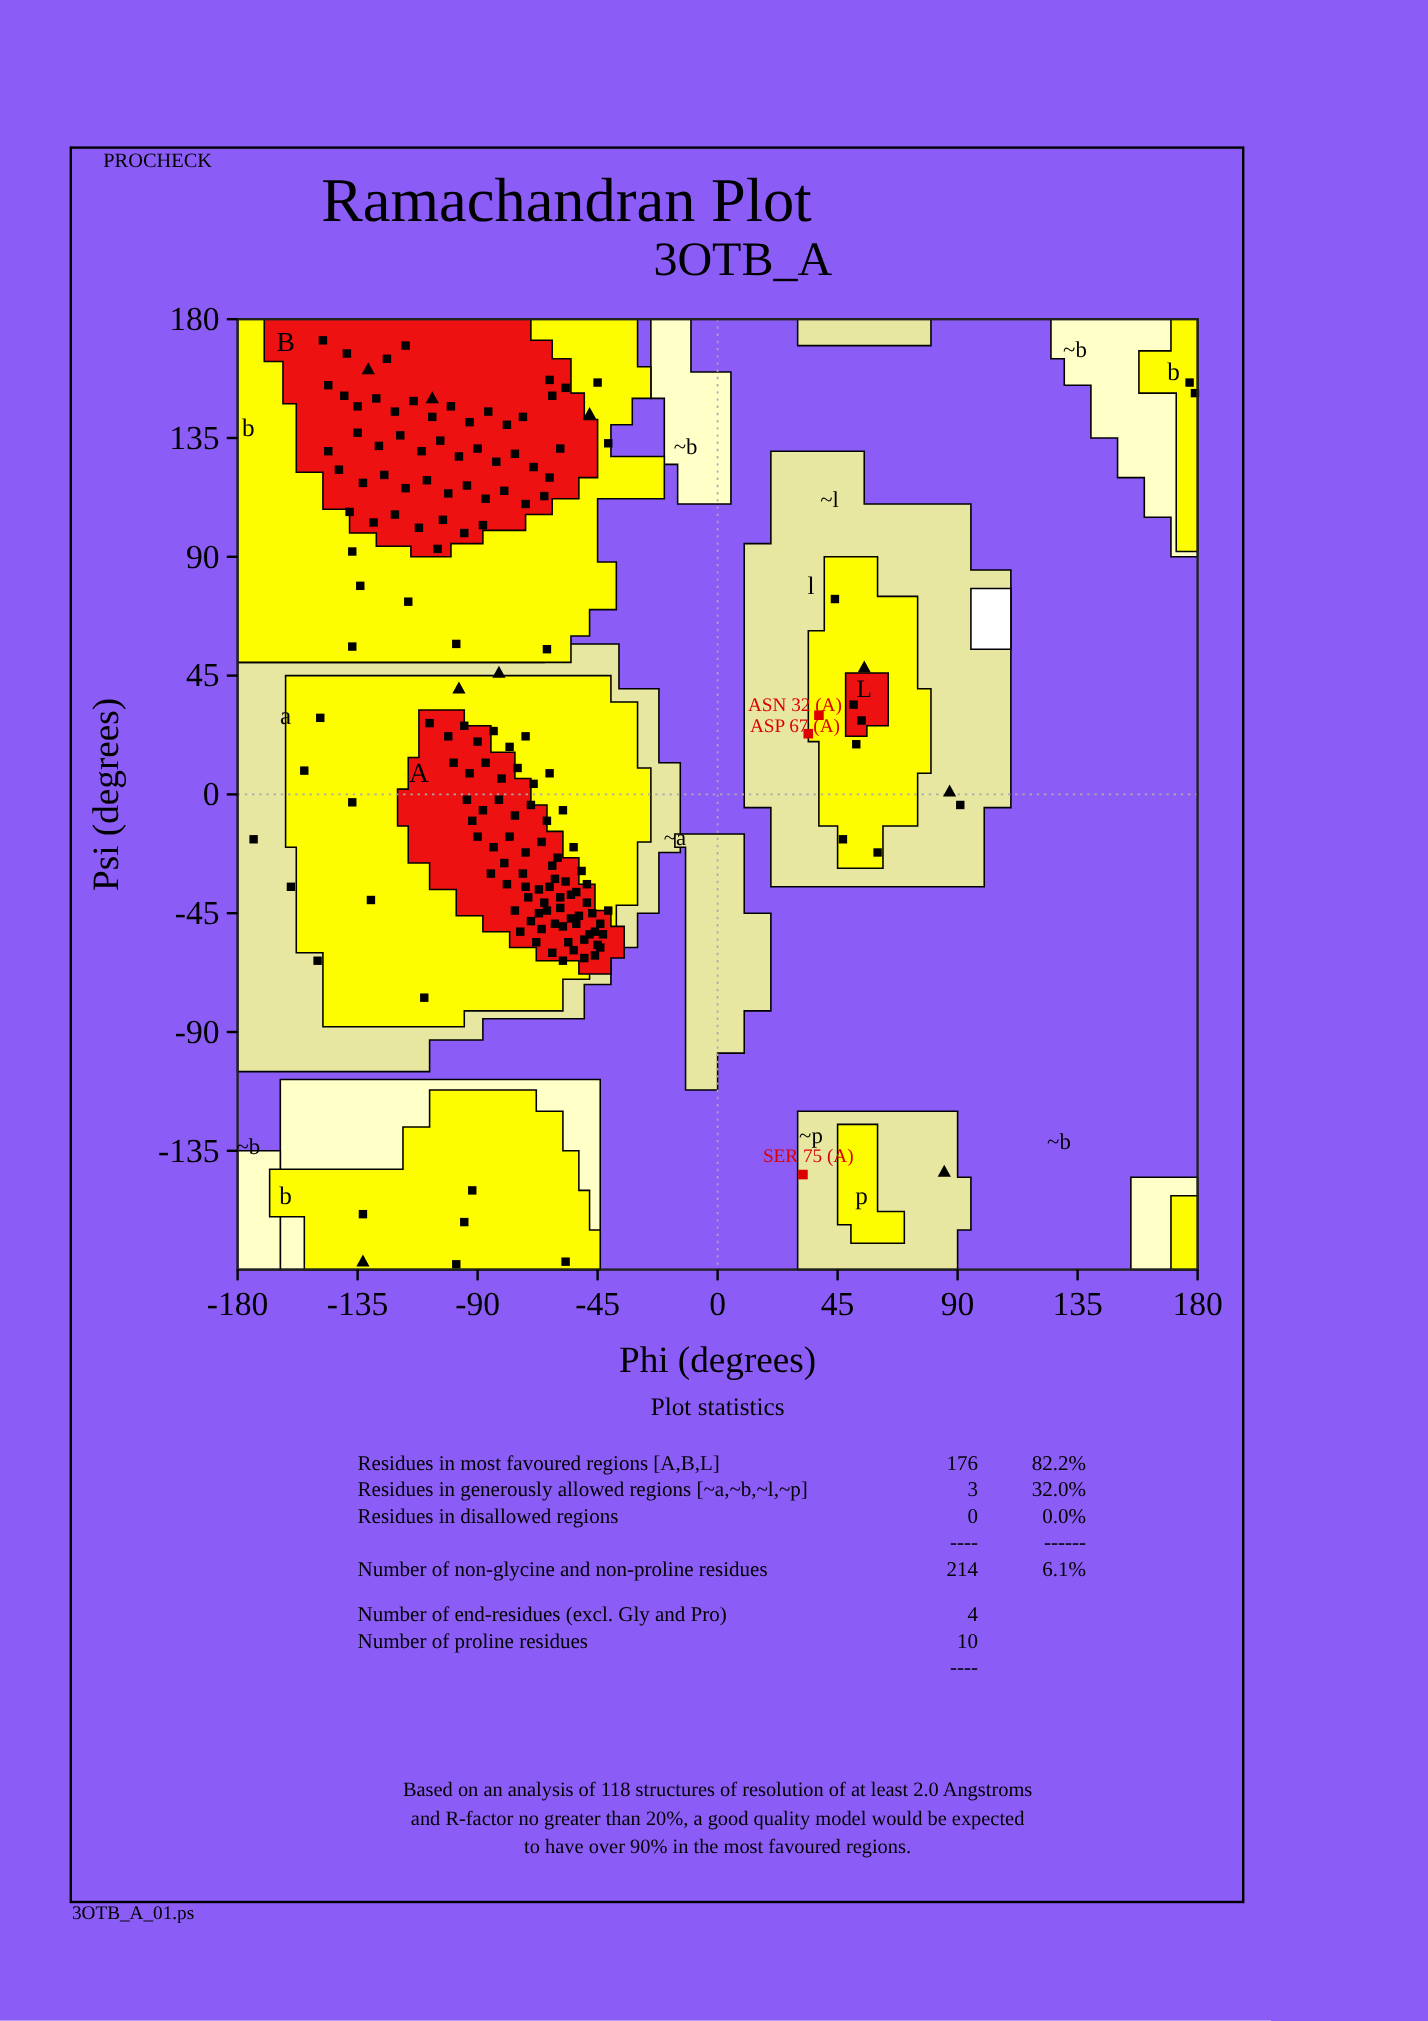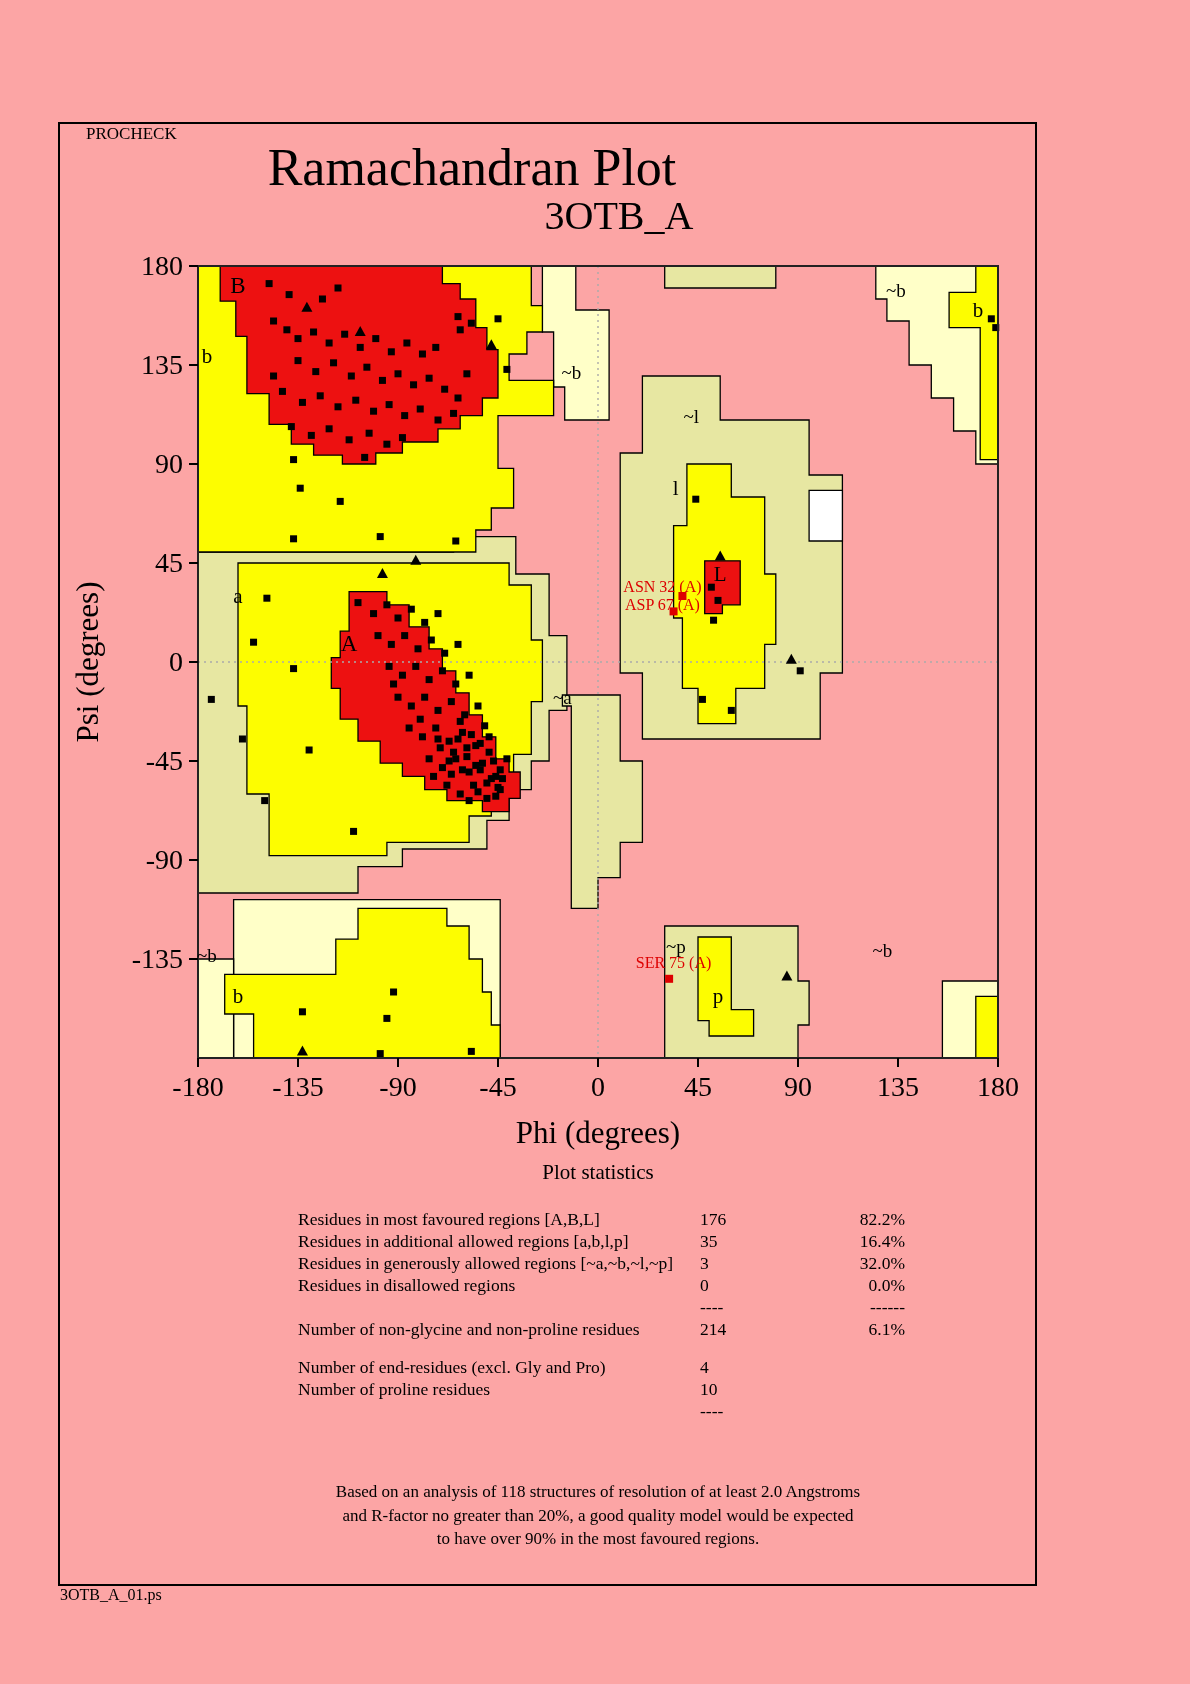--- a/index.html
+++ b/index.html
@@ -1,27 +1,27 @@
 <!DOCTYPE html>
 <html><head>
 <meta charset="utf-8">
 <style>
   html,body{margin:0;padding:0;background:#fff;}
-  .page{position:relative;width:1190px;height:1684px;background:#fca5a5;overflow:hidden;
+  .page{position:relative;width:1190px;height:1684px;background:#8b5cf6;overflow:hidden;
         font-family:"Liberation Serif","DejaVu Serif",serif;color:#000;}
   .frame{position:absolute;left:58px;top:122px;width:975px;height:1460px;border:2px solid #000;}
   .procheck{position:absolute;left:86px;top:124px;font-size:17px;}
   .title{position:absolute;left:0;top:138px;width:944px;text-align:center;font-size:52px;}
   .subtitle{position:absolute;left:0;top:192px;width:1190px;text-align:center;font-size:40px;padding-left:24px;}
   svg{position:absolute;left:0;top:0;}
   .stats-head{position:absolute;left:0;top:1160px;width:1196px;text-align:center;font-size:21px;}
   .stats{position:absolute;left:298px;top:1208px;width:640px;font-size:17.5px;line-height:22px;}
   .srow{position:relative;white-space:nowrap;}
   .srow .lbl{display:inline-block;}
-  .srow .val{position:absolute;left:402px;width:115px;text-align:left;}
+  .srow .val{position:absolute;left:402px;width:115px;text-align:right;}
   .srow .pct{position:absolute;left:522px;width:85px;text-align:right;}
   .gap{margin-top:16px;}
   .divider{margin-top:0px;}
   .footer{position:absolute;left:0;top:1480px;width:1196px;text-align:center;font-size:17px;line-height:23.5px;}
   .filename{position:absolute;left:60px;top:1586px;font-size:16px;}
 </style>
 </head>
 <body>
 
 <div class="page">
@@ -276,21 +276,20 @@
       <text x="662.4444444444445" y="592.2" text-anchor="middle" font-size="16" fill="#dd0000" font-family="&quot;Liberation Serif&quot;,serif">ASN 32 (A)</text>
       <rect x="669.5555555555555" y="607.4" width="8" height="8" fill="#dd0000"></rect>
       <text x="662.4444444444445" y="609.8" text-anchor="middle" font-size="16" fill="#dd0000" font-family="&quot;Liberation Serif&quot;,serif">ASP 67 (A)</text>
       <rect x="665.1111111111111" y="974.8" width="8" height="8" fill="#dd0000"></rect>
       <text x="673.5555555555555" y="968.4" text-anchor="middle" font-size="16" fill="#dd0000" font-family="&quot;Liberation Serif&quot;,serif">SER 75 (A)</text>
     </svg>
 
   <div class="stats-head">Plot statistics</div>
   <div class="stats" id="stats-rows">
       <div class="srow"><span class="lbl">Residues in most favoured regions  [A,B,L]</span><span class="val">176</span><span class="pct">82.2%</span></div>
-      <div class="srow"><span class="lbl">Residues in additional allowed regions  [a,b,l,p]</span><span class="val">35</span><span class="pct">16.4%</span></div>
       <div class="srow"><span class="lbl">Residues in generously allowed regions  [~a,~b,~l,~p]</span><span class="val">3</span><span class="pct">32.0%</span></div>
       <div class="srow"><span class="lbl">Residues in disallowed regions</span><span class="val">0</span><span class="pct">0.0%</span></div>
       <div class="srow divider gap"><span class="lbl">&nbsp;</span><span class="val">----</span><span class="pct">------</span></div>
       <div class="srow"><span class="lbl">Number of non-glycine and non-proline residues</span><span class="val">214</span><span class="pct">6.1%</span></div>
       <div class="srow gap"><span class="lbl">Number of end-residues (excl. Gly and Pro)</span><span class="val">4</span><span class="pct"></span></div>
       <div class="srow"><span class="lbl">Number of proline residues</span><span class="val">10</span><span class="pct"></span></div>
       <div class="srow divider gap"><span class="lbl">&nbsp;</span><span class="val">----</span><span class="pct"></span></div>
     </div>
 
   <div class="footer" id="footer-lines">

